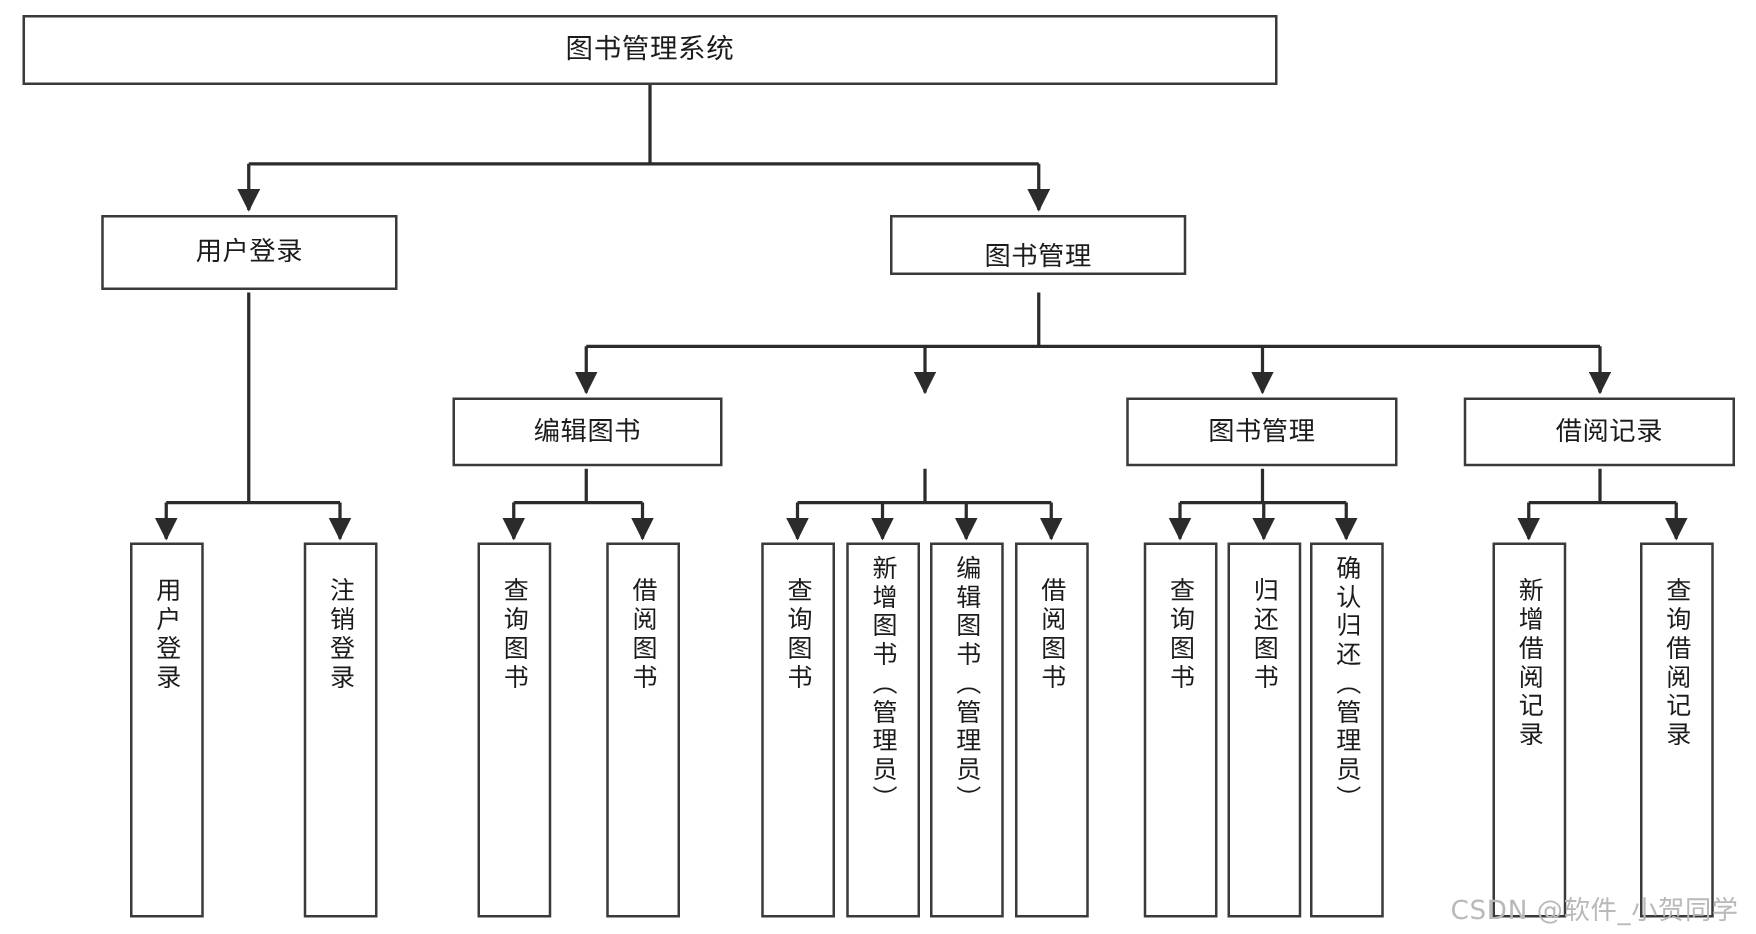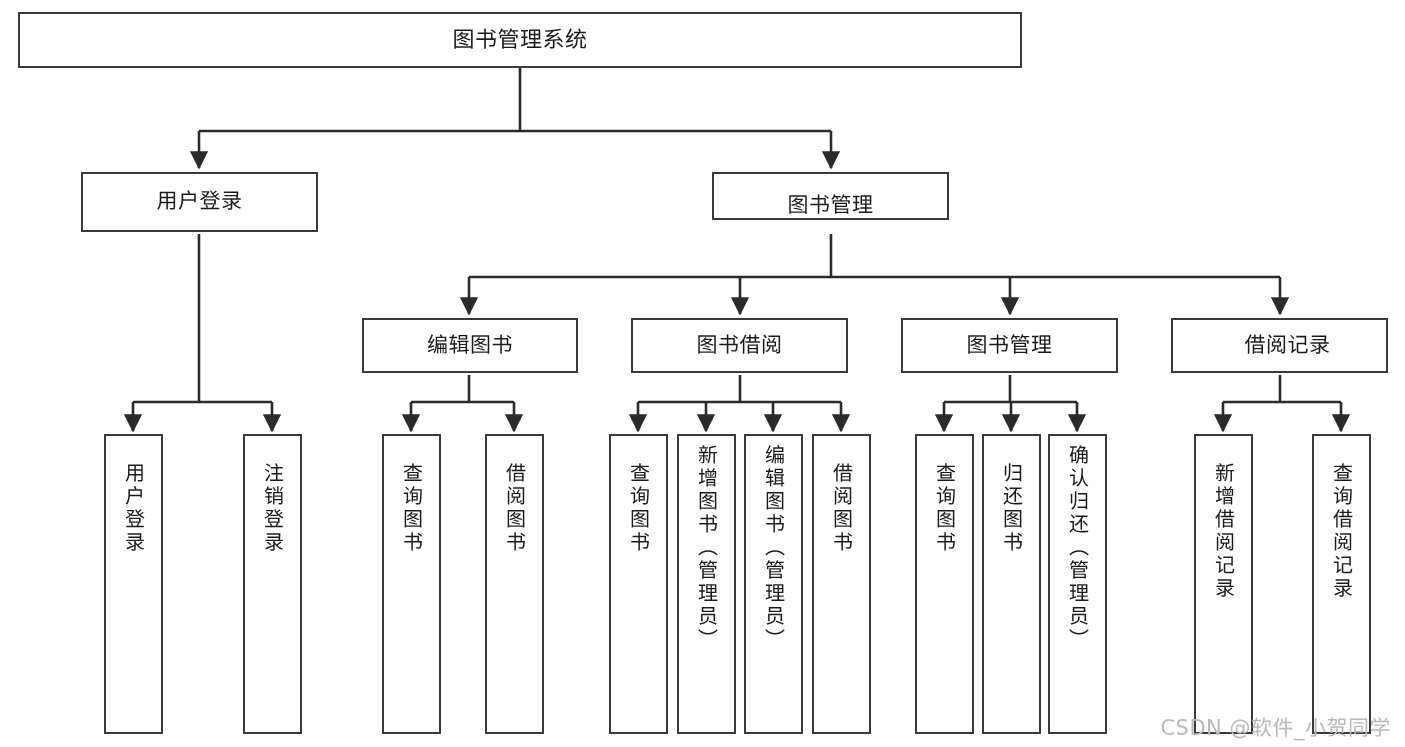--- a/index.html
+++ b/index.html
@@ -142,23 +142,20 @@
   <div class="node h" style="left:81px; top:172px; width:237px; height:60px;">
     <span class="label">用户登录</span>
   </div>
   <div class="node h" style="left:712px; top:172px; width:237px; height:48px;align-items:flex-end;">
     <span class="label">图书管理</span>
   </div>
 
   <div class="node h" style="left:362px; top:318px; width:216px; height:55px;">
     <span class="label">编辑图书</span>
   </div>
-  <div class="node h" style="left:631px; top:318px; width:217px; height:55px;">
-    <span class="label">图书借阅</span>
-  </div>
   <div class="node h" style="left:901px; top:318px; width:217px; height:55px;">
     <span class="label">图书管理</span>
   </div>
   <div class="node h" style="left:1171px; top:318px; width:217px; height:55px;padding-left:16px;">
     <span class="label">借阅记录</span>
   </div>
 
   <div class="node v" style="left:104px; top:434px; width:59px; height:300px;">
     <span class="label">用户登录</span>
   </div>

